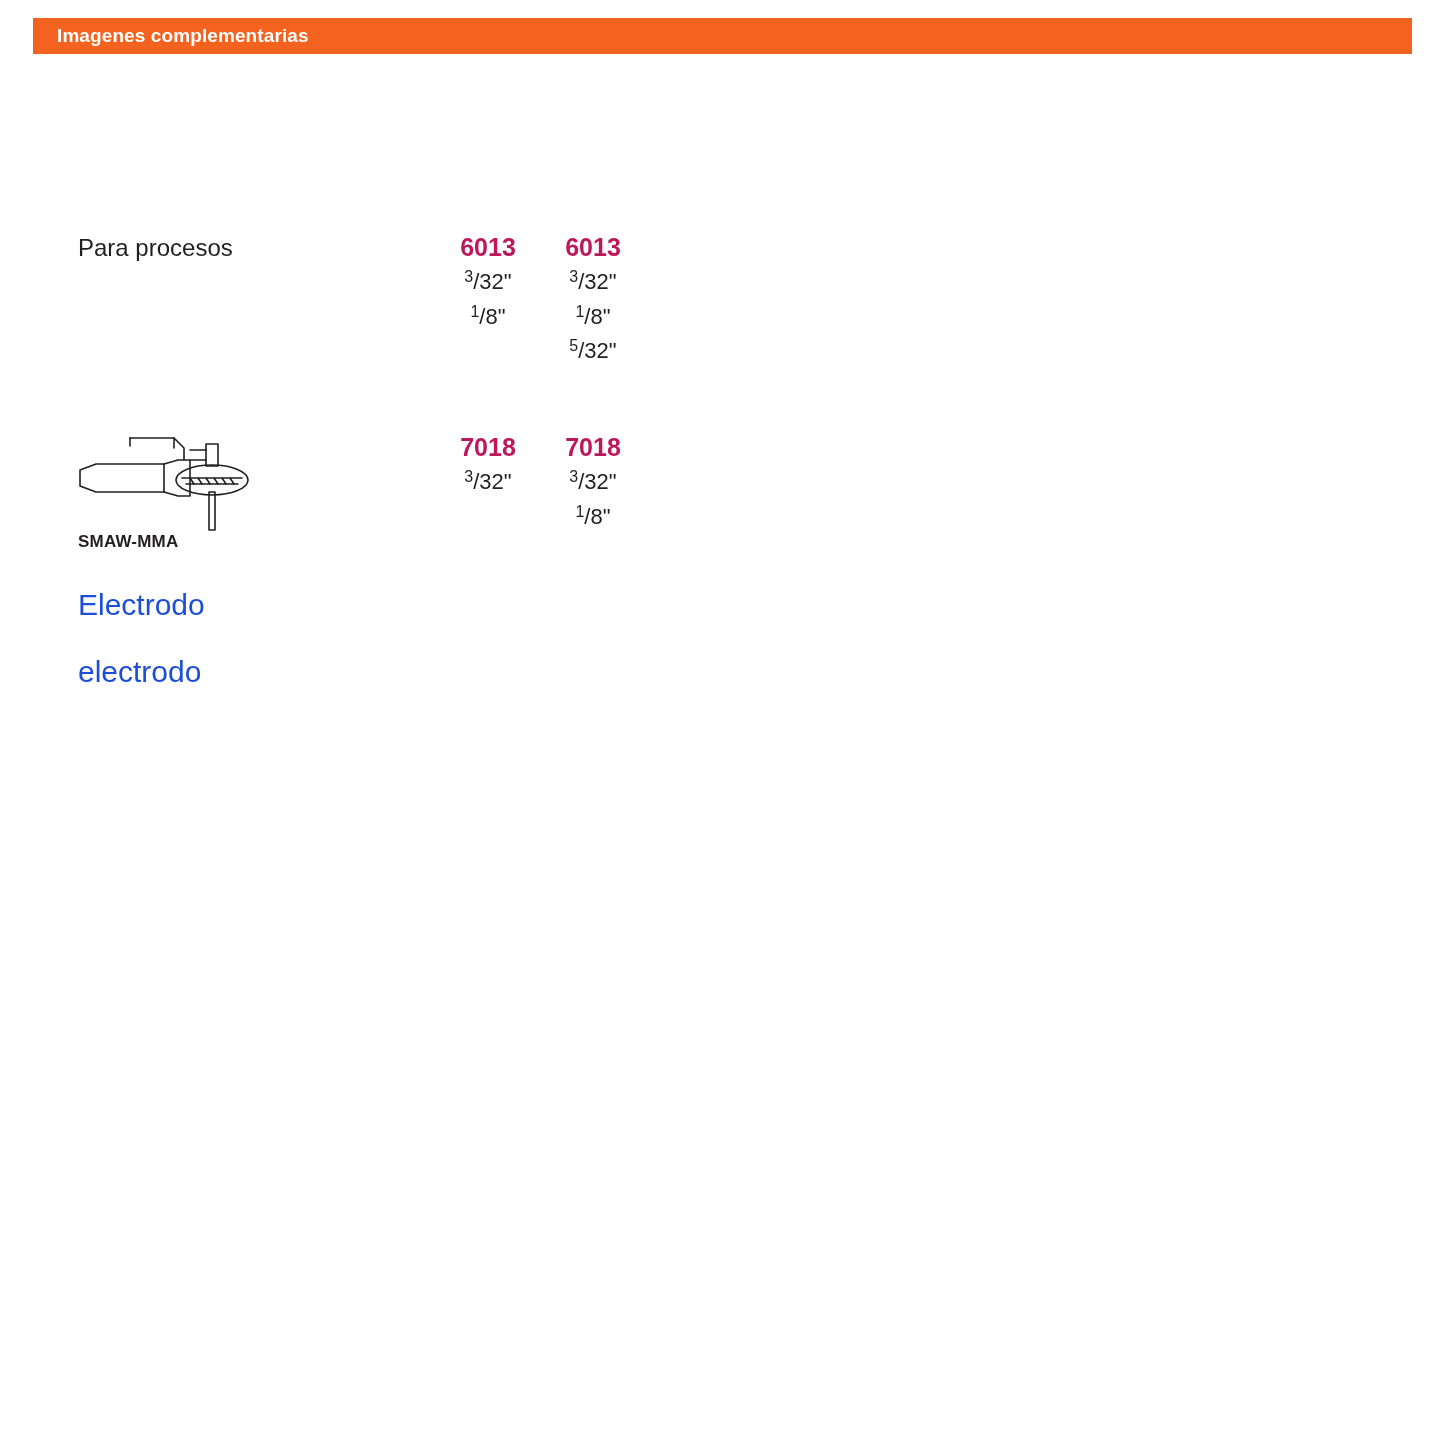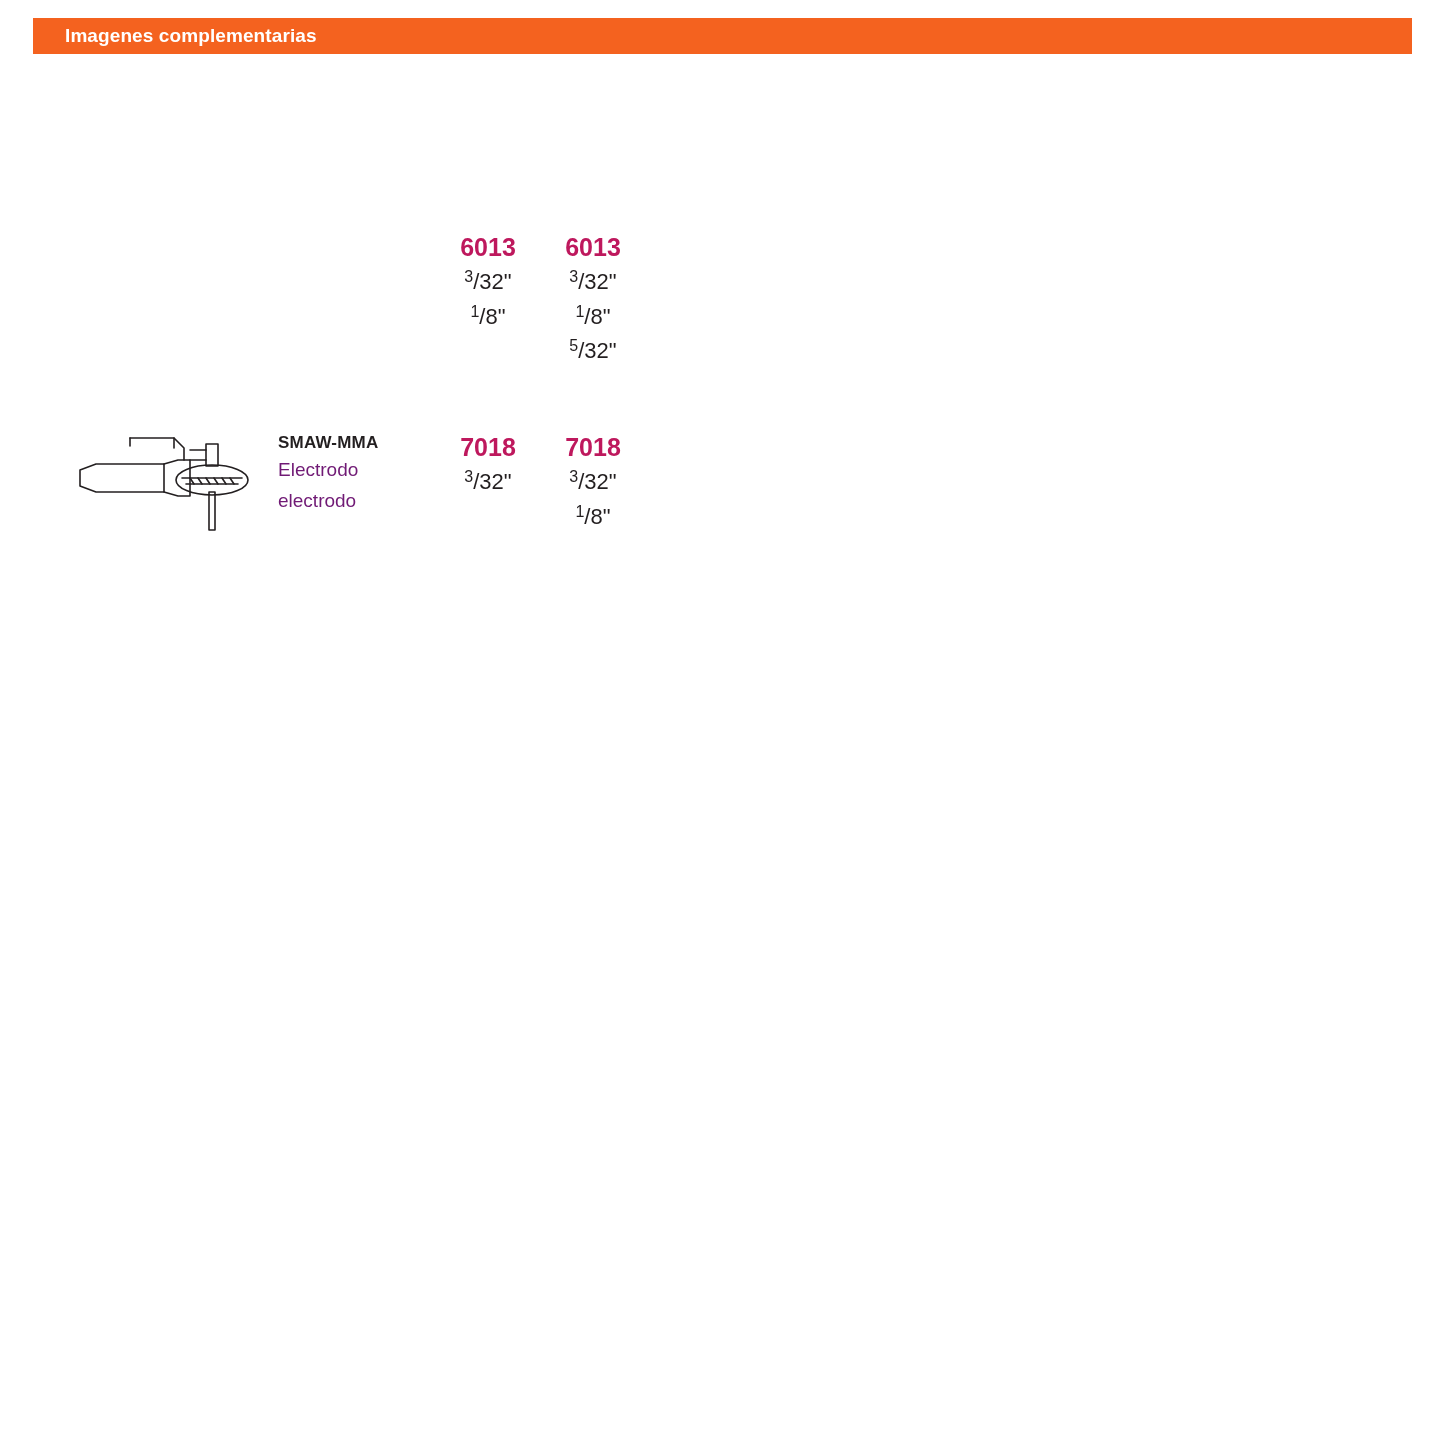--- a/index.html
+++ b/index.html
@@ -25,21 +25,21 @@
     height: 36px;
     background: #f4621f;
     display: flex;
     align-items: center;
   }
   .header-title {
     color: #ffffff;
     font-size: 19px;
     font-weight: bold;
     letter-spacing: 0.1px;
-    padding-left: 32px;
+    padding-left: 24px;
   }
 
   
   .spec-table {
     position: absolute;
     left: 78px;
     top: 232px;
     width: 700px;
   }
   .spec-row {
@@ -78,54 +78,57 @@
   }
   .gauge sup {
     font-size: 16px;
     vertical-align: 0.42em;
   }
 
   
   .icon-desc {
     display: flex;
     align-items: flex-start;
+    flex-direction: column;
   }
   .holder-icon {
     width: 200px;
     height: 105px;
     margin-top: -6px;
     flex: none;
   }
   .icon-labels {
     padding-top: 0px;
   }
   .label-proc {
     font-size: 17px;
     font-weight: bold;
     color: #231f20;
     letter-spacing: 0.2px;
     line-height: 22px;
   }
   .label-name {
-    font-size: 19px;
+    font-size: 30px;
     line-height: 31px;
-    color: #701a75;
+    color: #1d4ed8;
+    margin-top: 36px;
   }
 </style>
 </head>
 <body>
 
 <div class="header-bar">
   <div class="header-title">Imagenes complementarias</div>
 </div>
 
 <div class="spec-table">
 
   <div class="spec-row">
     <div class="col-desc">
+      <div class="desc-text">Para procesos</div>
     </div>
 
     <div class="col-size">
       <div class="code">6013</div>
       <div class="gauge">
         <sup>3</sup><span>/32"</span>
       </div>
       <div class="gauge">
         <sup>1</sup><span>/8"</span>
       </div>

